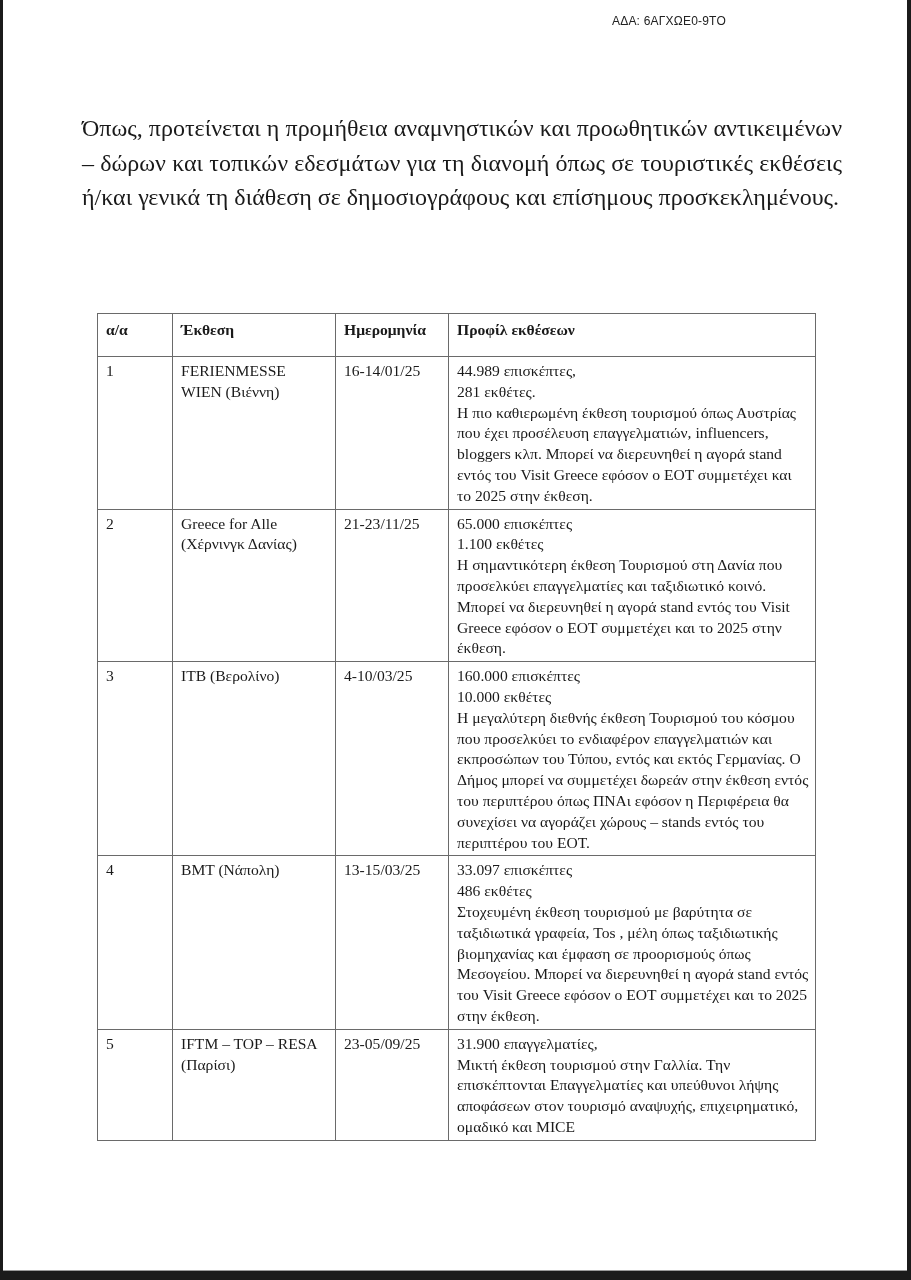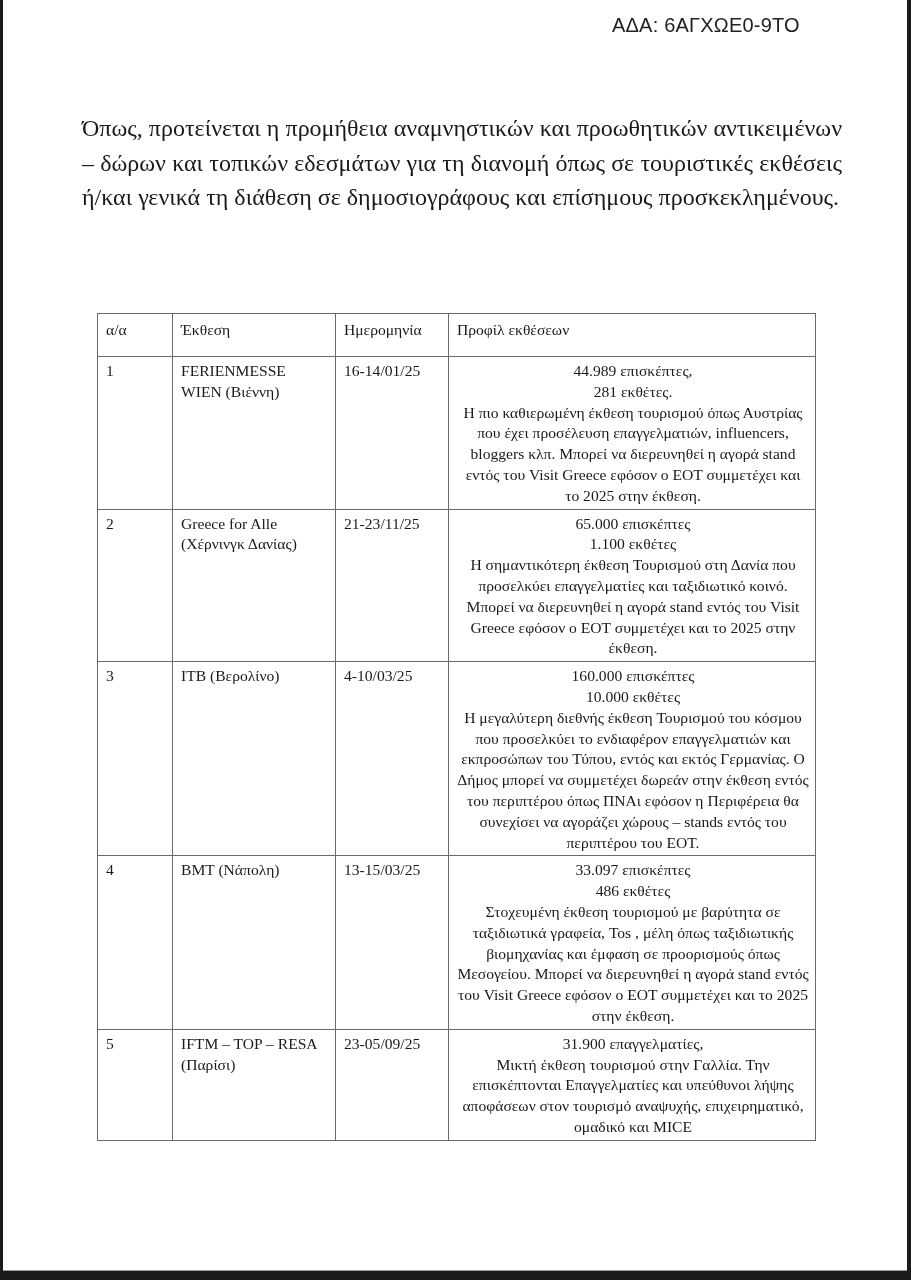--- a/index.html
+++ b/index.html
@@ -15,21 +15,21 @@
     position: absolute;
     left: 3px; top: 0;
     width: 904px; height: 1270px;
     background: #ffffff;
     border-bottom: 1px solid #9a9a9a;
   }
   .ada {
     position: absolute;
     left: 609px; top: 14px;
     font-family: "Liberation Sans", "DejaVu Sans", sans-serif;
-    font-size: 20px;
+    font-size: 12px;
     color: #222;
     letter-spacing: 0.2px;
   }
   .intro {
     position: absolute;
     left: 79px; top: 111px;
     width: 760px;
     font-size: 24px;
     line-height: 34.5px;
     text-align: justify;
@@ -45,30 +45,30 @@
     line-height: 20.8px;
     color: #1a1a1a;
   }
   table.exhib th, table.exhib td {
     border: 1.5px solid #6a6a6a;
     vertical-align: top;
     padding: 4px 6px 2px 8px;
     text-align: left;
   }
   table.exhib th {
-    font-weight: normal;
+    font-weight: bold;
     height: 34px;
     padding-top: 6px;
   }
   .c1 { width: 60px; }
   .c2 { width: 148px; }
   .c3 { width: 98px; }
   .c4 { width: auto; }
   td.just { text-align: justify; }
-  .line { display: block; text-align: center; }
+  .line { display: block; }
 </style>
 </head>
 <body>
 
 <div class="page">
 
   <div class="ada">ΑΔΑ: 6ΑΓΧΩΕ0-9ΤΟ</div>
 
   <p class="intro" style="margin:0;">Όπως, προτείνεται η προμήθεια αναμνηστικών και προωθητικών αντικειμένων – δώρων και τοπικών εδεσμάτων  για τη διανομή όπως σε τουριστικές εκθέσεις ή/και γενικά τη διάθεση σε  δημοσιογράφους και επίσημους προσκεκλημένους.</p>
 

